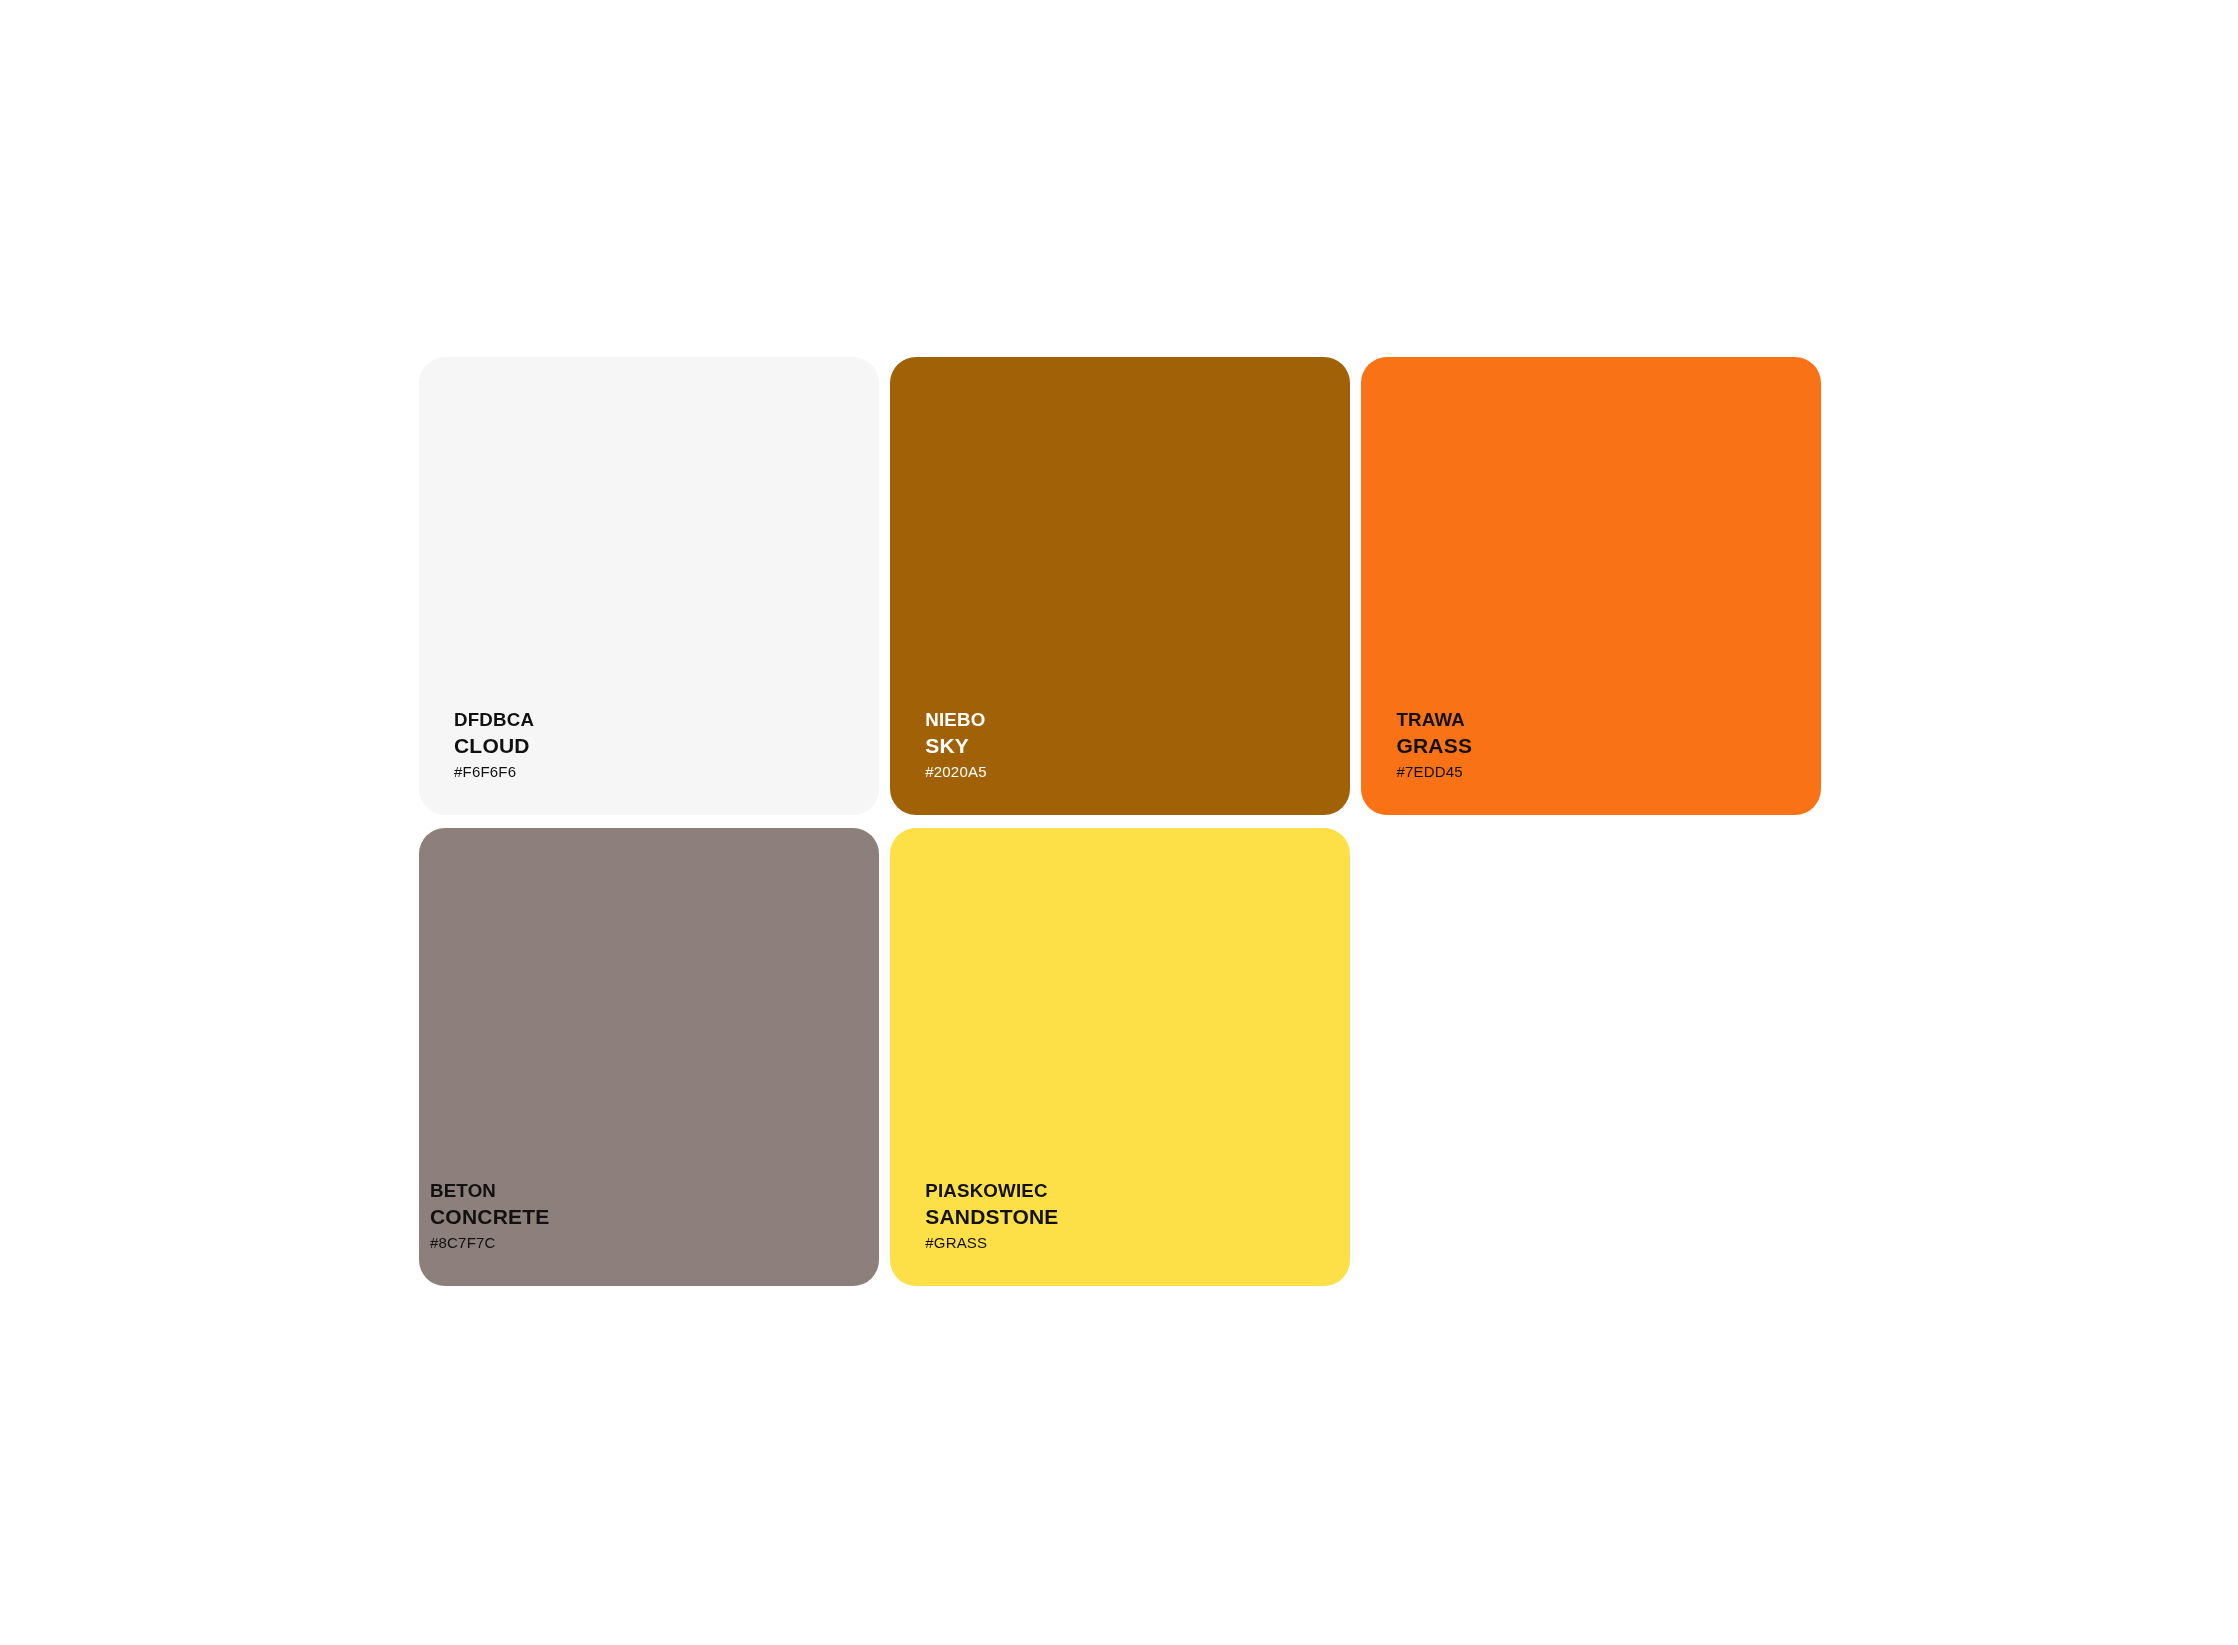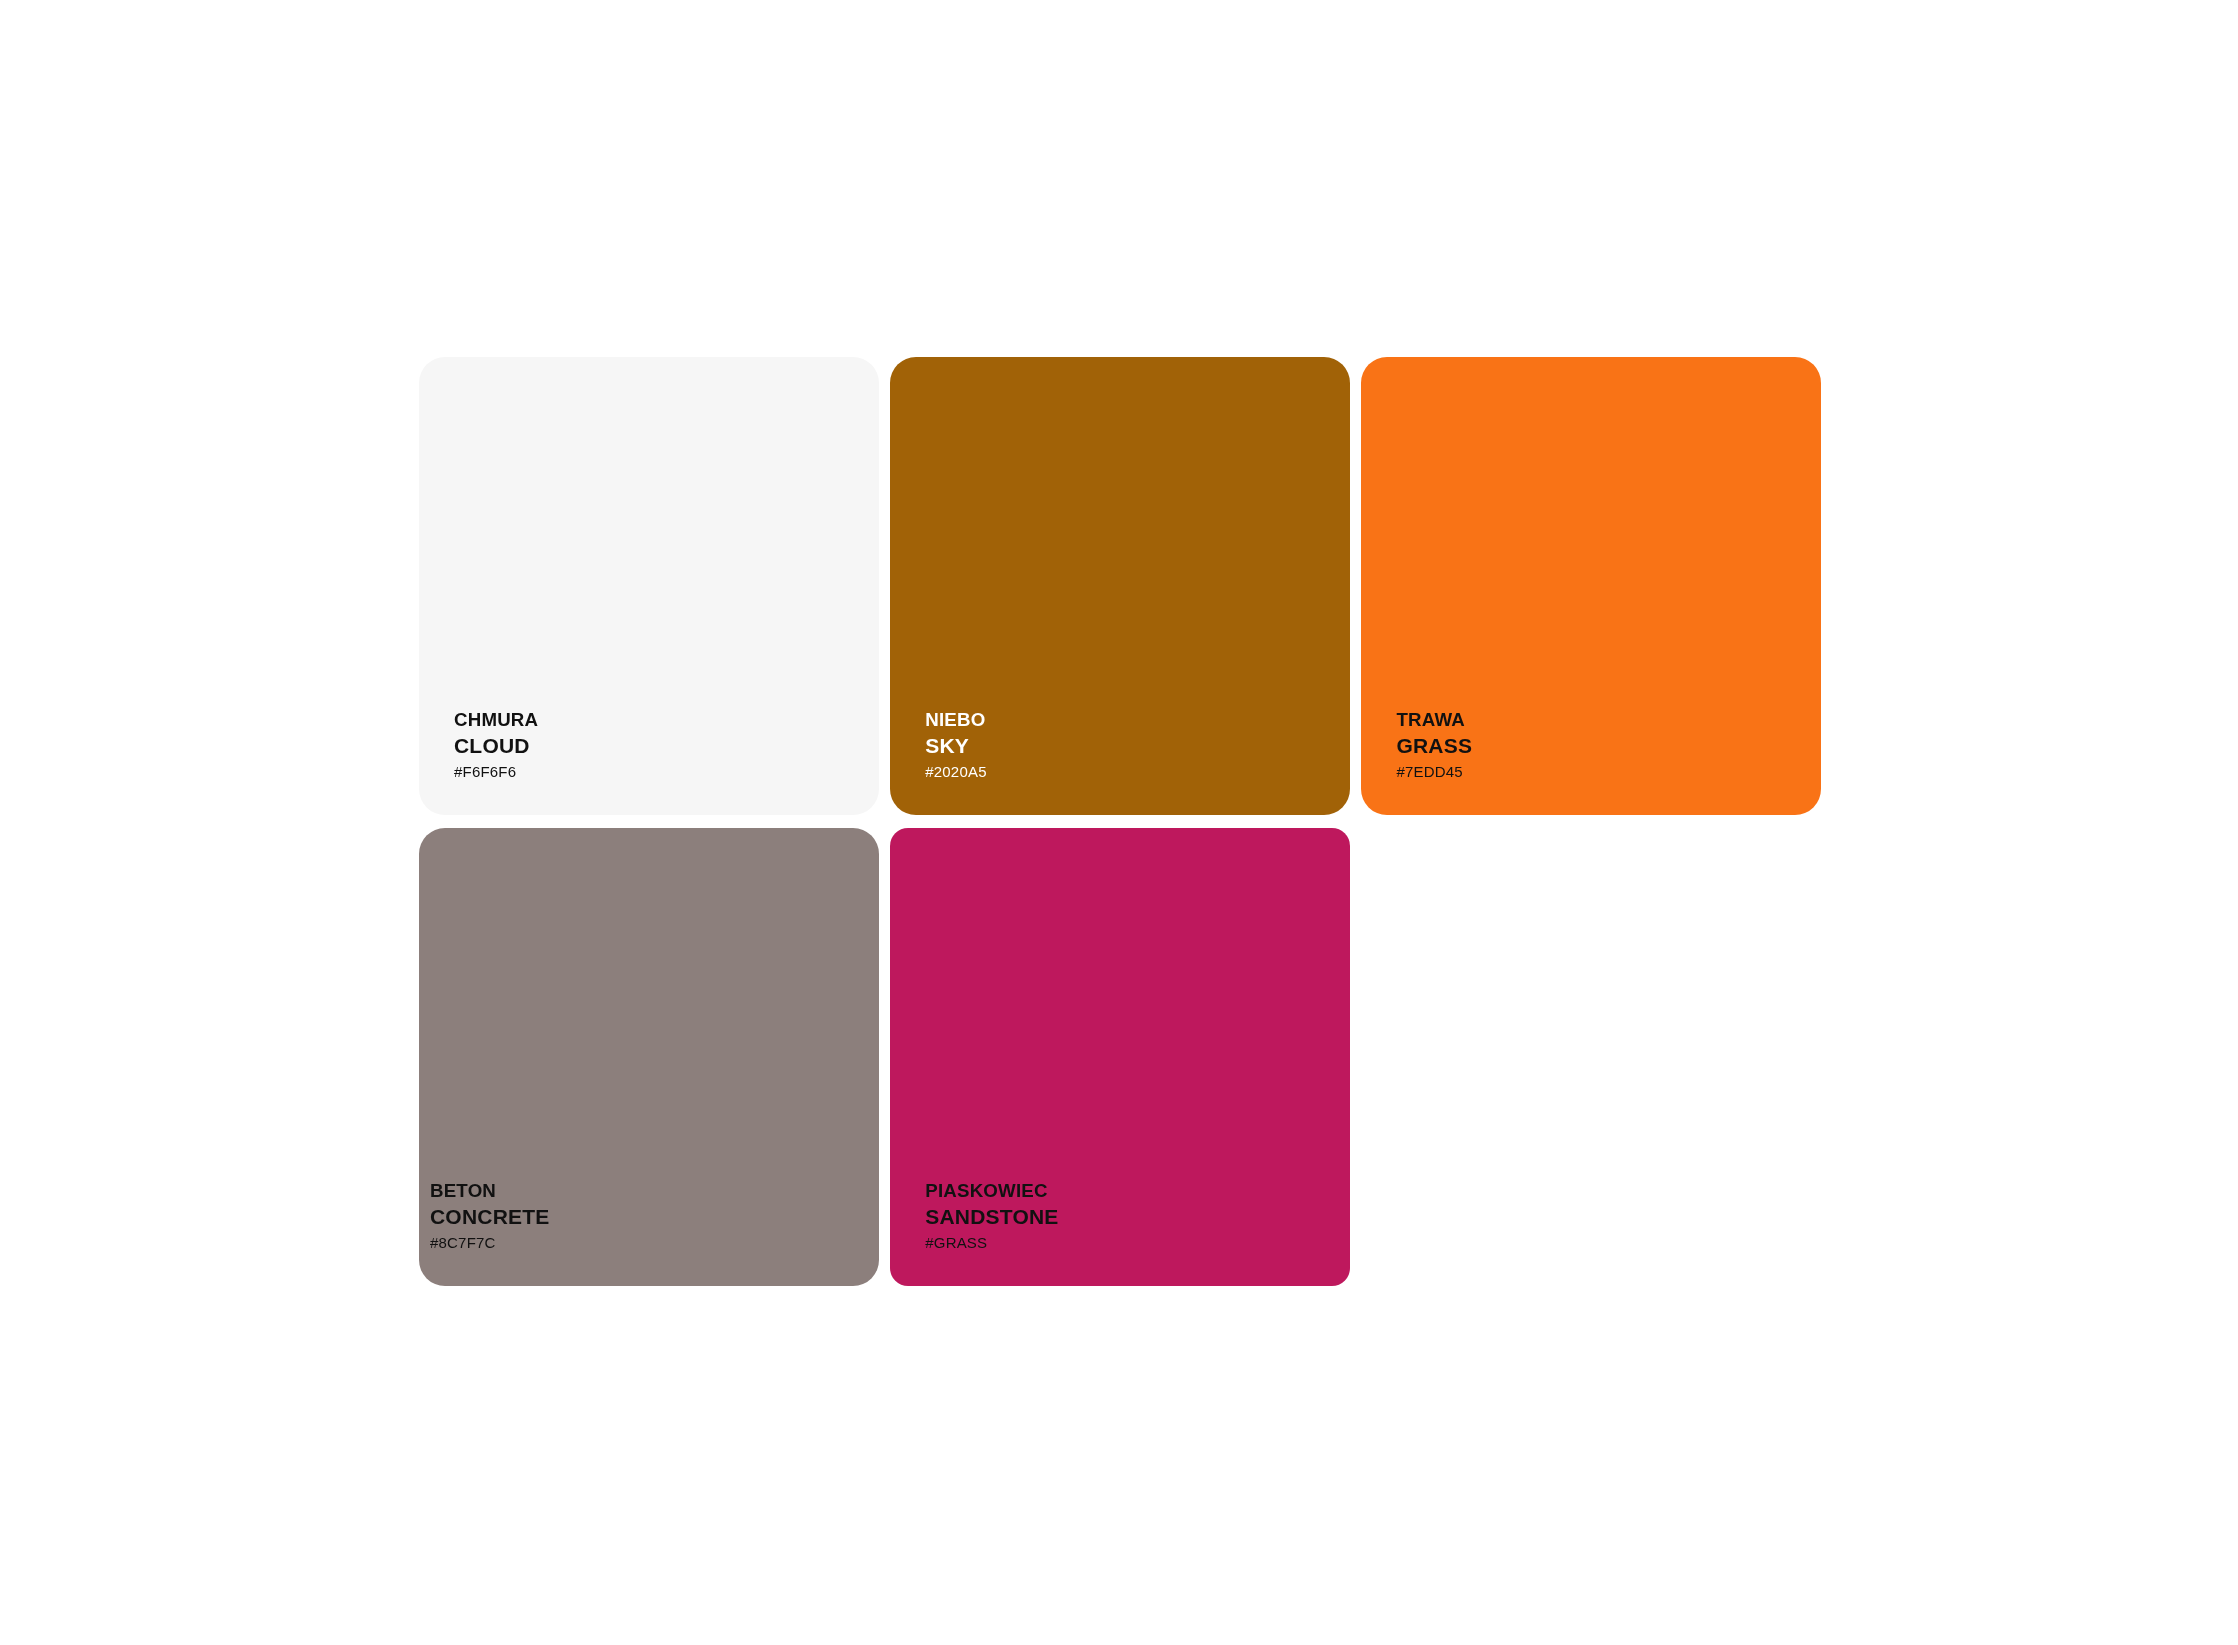--- a/index.html
+++ b/index.html
@@ -67,21 +67,21 @@
     white-space: nowrap;
   }
 </style>
 </head>
 <body style="background: rgb(255, 255, 255);">
 
 <div id="palette-board">
 
   <div class="swatch-card" style="background: rgb(246, 246, 246); color: rgb(17, 17, 17);">
     <div class="swatch-text">
-      <span class="swatch-name-pl">CHMURA</span>
+      <span class="swatch-name-pl">DFDBCA</span>
       <span class="swatch-name-en">CLOUD</span>
       <span class="swatch-hex">#F6F6F6</span>
     </div>
   </div>
 
   <div class="swatch-card" style="background: #a16207; color: rgb(255, 255, 255);">
     <div class="swatch-text">
       <span class="swatch-name-pl">NIEBO</span>
       <span class="swatch-name-en">SKY</span>
       <span class="swatch-hex">#2020A5</span>
@@ -98,21 +98,21 @@
 
   <div class="swatch-card" style="background: rgb(140, 127, 124); color: rgb(17, 17, 17); padding-left: 11px;">
     <div class="swatch-text">
       <span class="swatch-name-pl">BETON</span>
       <span class="swatch-name-en">CONCRETE</span>
       <span class="swatch-hex">#8C7F7C</span>
     </div>
   </div>
 
 
-  <div class="swatch-card" style="background: #be185d; color: rgb(17, 17, 17); border-radius: 18px;">
+  <div class="swatch-card" style="background: #fde047; color: rgb(17, 17, 17);">
     <div class="swatch-text">
       <span class="swatch-name-pl">PIASKOWIEC</span>
       <span class="swatch-name-en">SANDSTONE</span>
       <span class="swatch-hex">#GRASS</span>
     </div>
   </div>
 
 </div>
 
 

